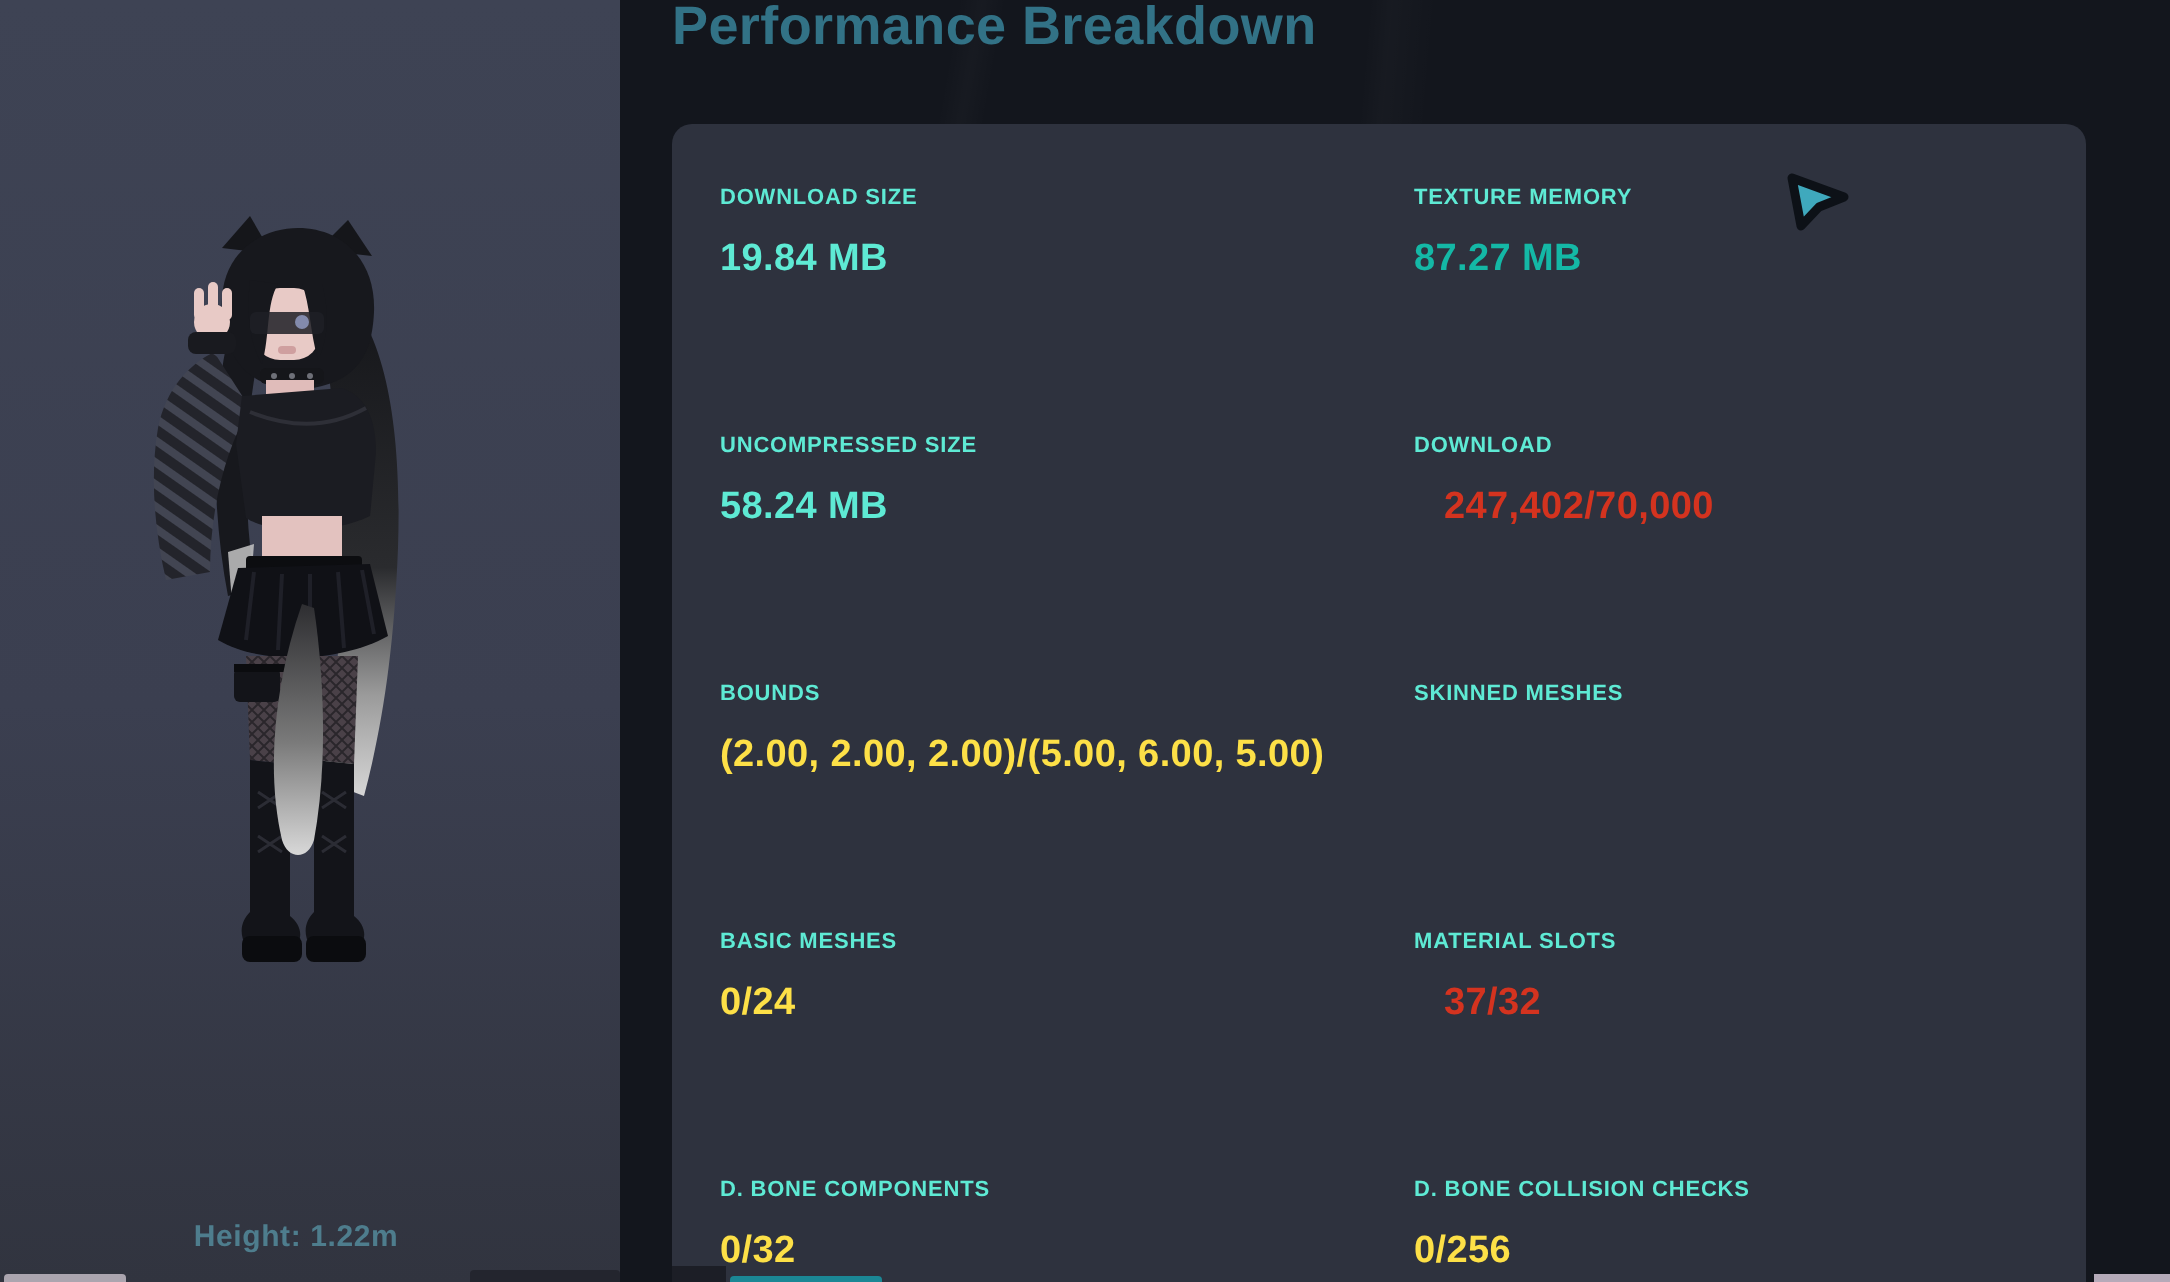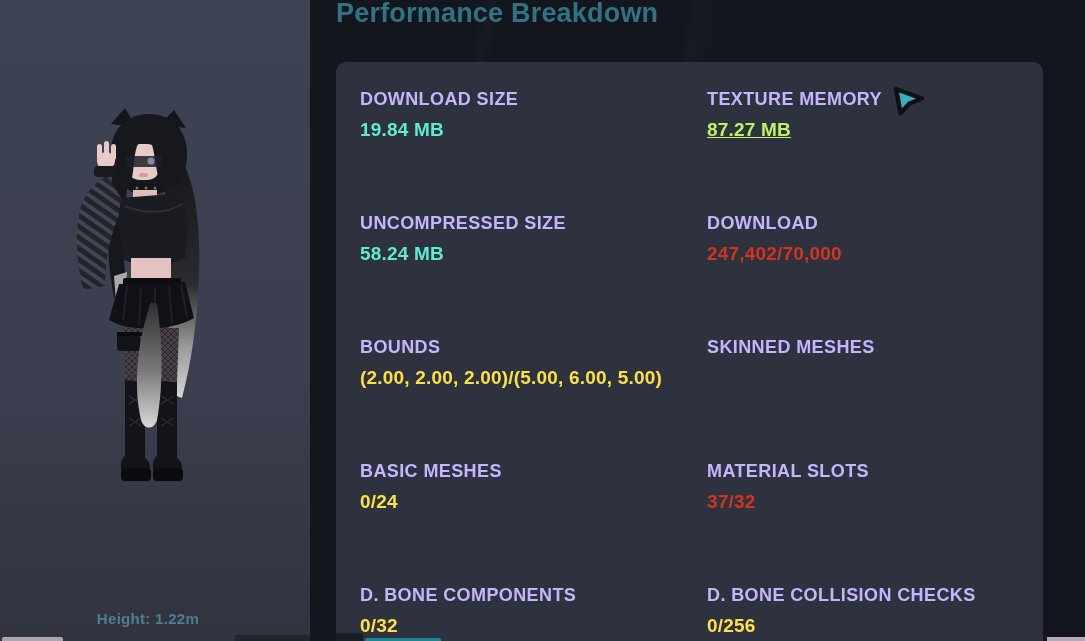--- a/index.html
+++ b/index.html
@@ -45,30 +45,30 @@
   }
   .card{
     position:absolute;left:336px;top:62px;width:707px;height:600px;
     background:#2e323e;border-radius:10px;overflow:hidden;
   }
   .stat-grid{
     display:grid;grid-template-columns:347px auto;grid-auto-rows:124px;
     padding:28px 0 0 24px;
   }
   .stat-label{
-    color:#c4b5fd;font-size:18px;font-weight:700;letter-spacing:0.4px;
+    color:#5eead4;font-size:11px;font-weight:700;letter-spacing:0.4px;
     line-height:18px;margin-bottom:9px;
   }
   .stat-value{
     font-size:19px;font-weight:700;line-height:25px;letter-spacing:0.2px;
     max-width:330px;
   }
   .status-neutral{color:#5eead4;}
-  .status-warning{color:#bef264;text-decoration:underline;}
-  .status-error{color:#d4331f;}
+  .status-warning{color:#14b8a6;}
+  .status-error{color:#d4331f;margin-left:15px;}
   .status-good{color:#fde047;}
   .status-muted{color:#fde047;}
 
   .card-thumb{
     position:absolute;left:0px;top:571px;width:27px;height:29px;
     background:#1c1e26;
   }
   .teal-bar{
     position:absolute;left:29px;top:576px;width:76px;height:8px;
     background:#1b8795;border-radius:2px 2px 0 0;

